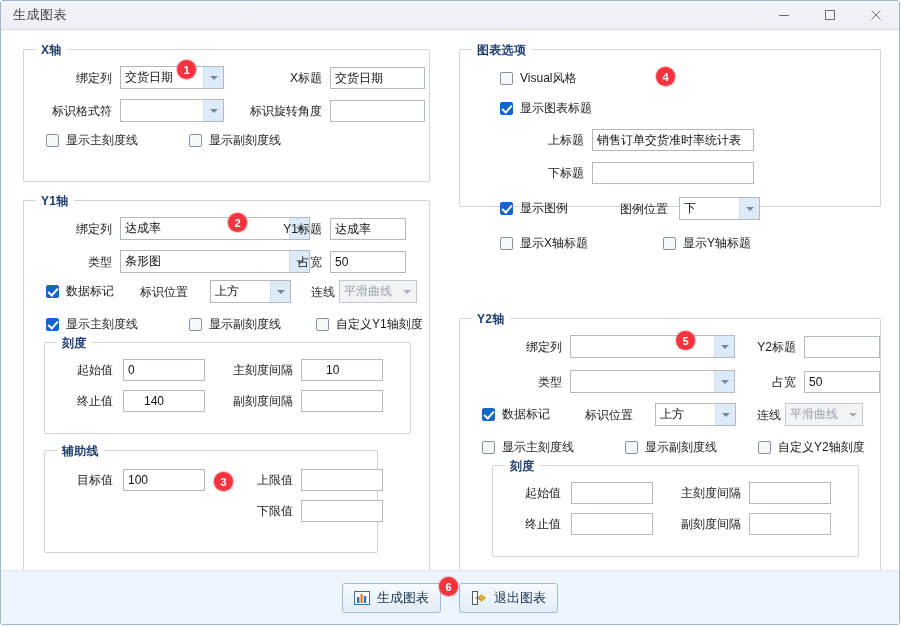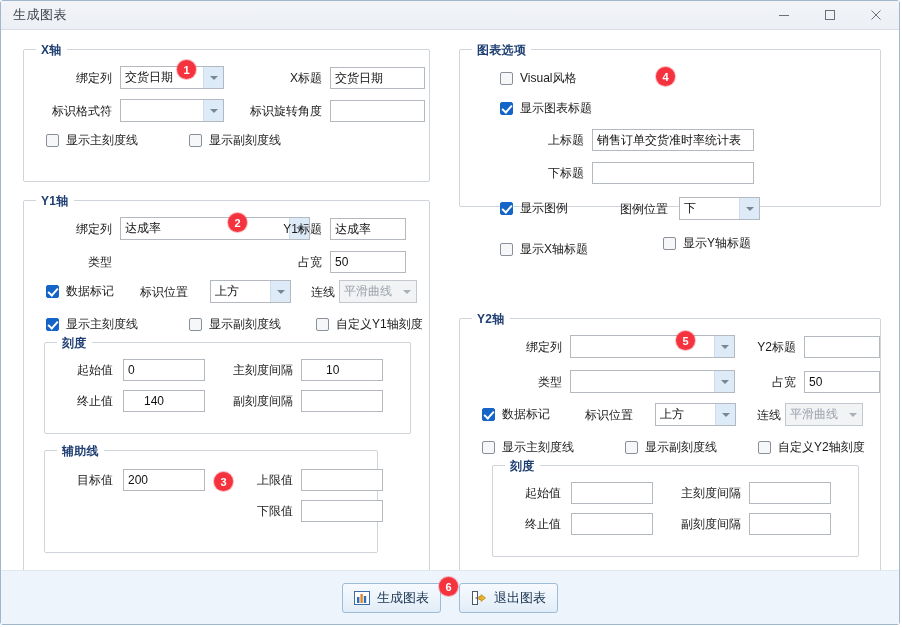--- a/index.html
+++ b/index.html
@@ -309,20 +309,26 @@
           <span class="cbtn">
               <i></i>
             </span>
         </div>
         <div class="badge" style="left:204px; top:12px;">2</div>
 
         <span class="lbl right" style="left:244px; top:17px; width:54px;">Y1标题</span>
         <div class="tbox" style="left:306px; top:17px; width:76px;">达成率</div>
 
         <span class="lbl right" style="left:34px; top:50px; width:54px;">类型</span>
+        <div class="combo" style="left:96px; top:49px; width:190px;">
+          <span class="ctext">条形图</span>
+          <span class="cbtn">
+              <i></i>
+            </span>
+        </div>
 
         <span class="lbl right" style="left:244px; top:50px; width:54px;">占宽</span>
         <div class="tbox" style="left:306px; top:50px; width:76px;">50</div>
 
         <div class="cb on" style="left:22px; top:80px;">
           <span class="box"></span>
           <span class="txt">数据标记</span>
         </div>
         <span class="lbl" style="left:116px; top:80px;">标识位置</span>
         <div class="combo" style="left:186px; top:79px; width:81px;">
@@ -365,21 +371,21 @@
           <div class="tbox" style="left:78px; top:47px; width:82px;padding-left:20px;">140</div>
 
           <span class="lbl right" style="left:170px; top:47px; width:78px;">副刻度间隔</span>
           <div class="tbox" style="left:256px; top:47px; width:82px;"></div>
         </div>
 
         <div class="group" style="left:20px; top:249px; width:334px; height:103px;">
           <span class="glabel">辅助线</span>
 
           <span class="lbl right" style="left:14px; top:18px; width:54px;">目标值</span>
-          <div class="tbox" style="left:78px; top:18px; width:82px;">200</div>
+          <div class="tbox" style="left:78px; top:18px; width:82px;">100</div>
 
           <span class="lbl right" style="left:190px; top:18px; width:58px;">上限值</span>
           <div class="tbox" style="left:256px; top:18px; width:82px;"></div>
 
           <span class="lbl right" style="left:190px; top:49px; width:58px;">下限值</span>
           <div class="tbox" style="left:256px; top:49px; width:82px;"></div>
         </div>
       </div>
 
       <div class="badge" style="left:213px; top:442px;">3</div>
@@ -412,21 +418,21 @@
           <span class="txt">显示图例</span>
         </div>
         <span class="lbl" style="left:160px; top:148px;">图例位置</span>
         <div class="combo" style="left:219px; top:147px; width:81px;">
           <span class="ctext">下</span>
           <span class="cbtn">
               <i></i>
             </span>
         </div>
 
-        <div class="cb" style="left:40px; top:183px;margin-top:6px;">
+        <div class="cb" style="left:40px; top:183px;">
           <span class="box"></span>
           <span class="txt">显示X轴标题</span>
         </div>
         <div class="cb" style="left:203px; top:183px;">
           <span class="box"></span>
           <span class="txt">显示Y轴标题</span>
         </div>
       </div>
 
       <div class="group" style="left:8px; top:288px; width:422px; height:270px;">

